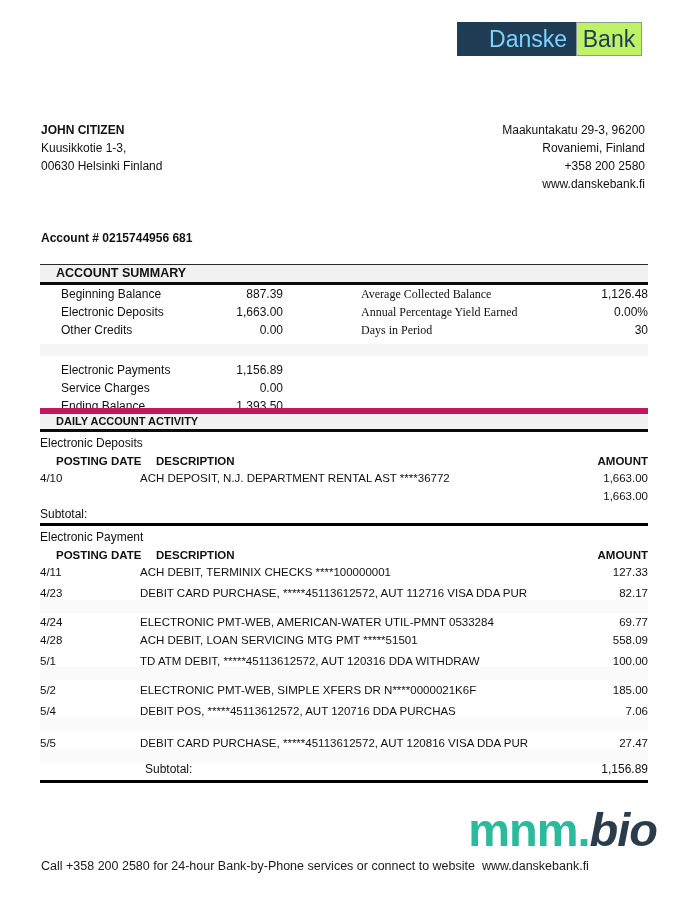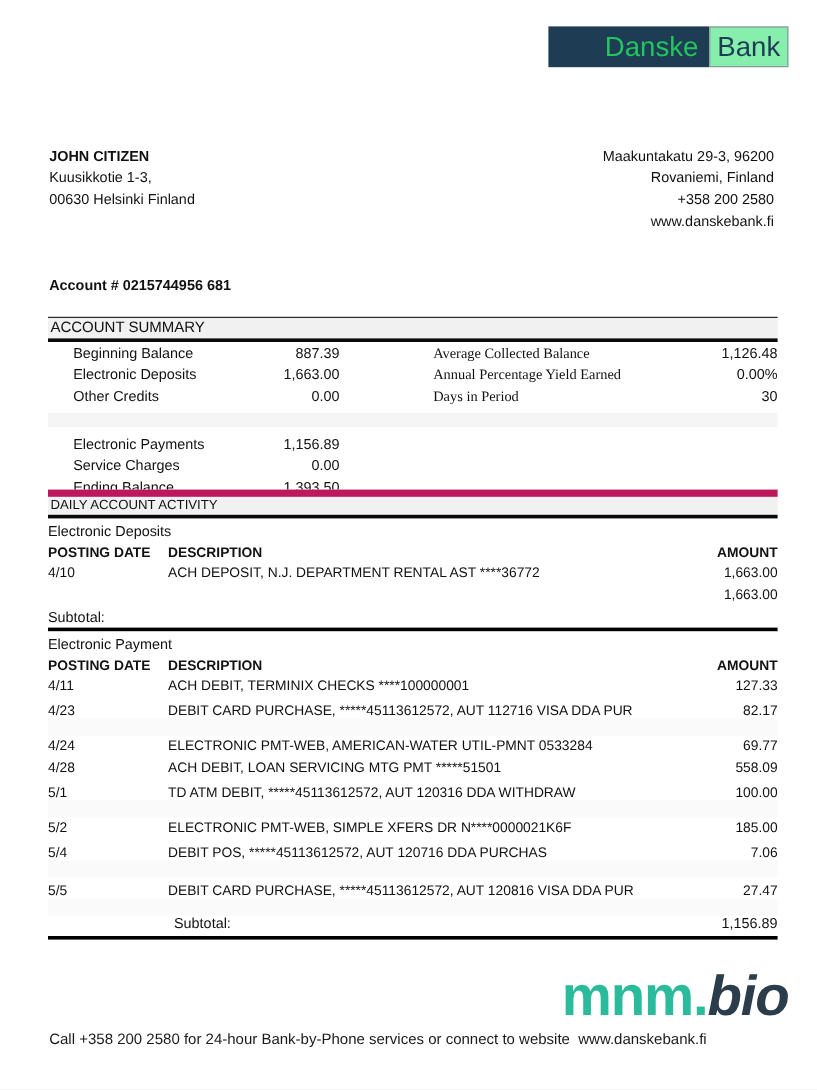--- a/index.html
+++ b/index.html
@@ -5,50 +5,50 @@
   * { margin:0; padding:0; box-sizing:border-box; }
   html,body { background:#e8e8e8; }
   .sheet {
     position:relative; width:681px; height:908px; background:#ffffff;
     font-family:"Liberation Sans", sans-serif; color:#111; overflow:hidden;
     margin:0 auto;
   }
   
   .logo { position:absolute; top:22px; left:457px; height:34px; display:flex; }
   .logo-danske {
-    background:#1f3c55; color:#22c55e; width:134px; font-size:23px;
+    background:#1f3c55; color:#7dd3fc; width:119px; font-size:23px;
     display:flex; align-items:center; justify-content:flex-end; padding-right:9px;
   }
   .logo-bank {
-    background:#86efac; color:#1f3c55; width:66px; font-size:23px;
+    background:#bef264; color:#1f3c55; width:66px; font-size:23px;
     border:1px solid #8f98a1; display:flex; align-items:center; justify-content:center;
   }
   .title { position:absolute; top:83px; right:38px; font-size:15.5px; font-weight:bold; }
   
   .addresses { position:absolute; top:121px; left:41px; right:36px; display:flex; justify-content:space-between; font-size:12px; line-height:18px; }
   .cust-name { font-weight:bold; }
   .bank-addr { text-align:right; }
   .account-line { position:absolute; top:231px; left:41px; font-size:12px; font-weight:bold; }
   
-  .bar { background:#f1f1f1; font-weight:normal; padding:1px 2px; border-top:1px solid #2a2a2a; border-bottom:3px solid #0a0a0a; }
+  .bar { background:#f1f1f1; font-weight:bold; padding:1px 16px; border-top:1px solid #2a2a2a; border-bottom:3px solid #0a0a0a; }
   .bar-lg { font-size:12.5px; line-height:15px; }
   .bar-sm { font-size:11px; line-height:13px; border-top:6px solid #be185d; }
   
   .summary { position:absolute; top:264px; left:40px; width:608px; }
   .srow { display:flex; align-items:center; height:18px; font-size:12px; }
   .sl-label { width:130px;margin-left:21px; }
   .sl-value { width:92px; text-align:right; }
   .sr-label { margin-left:78px; flex:1;font-family:Liberation Serif, serif; }
   .sr-value { width:120px; text-align:right; }
   .srow.spacer { height:12px; background:#f5f5f5; margin:5px 0; }
   
   .activity { position:absolute; top:408px; left:40px; width:608px; }
   .sec-label { font-size:12px; height:18px; display:flex; align-items:center; margin-top:2px; }
   .trow { display:flex; align-items:center; height:18px; font-size:11.5px; }
-  .thead { font-weight:bold; height:17px; font-size:11.5px; }
+  .thead { font-weight:bold; height:17px; font-size:11.5px;margin-left:16px; }
   .c-date { width:100px; }
   .c-desc { flex:1; }
   .c-amt  { width:100px; text-align:right; }
   .deposits { border-bottom:3px solid #000; }
   .subtotal-left { font-size:12px; height:18px; display:flex; align-items:center; }
   .gap-after { position:relative; margin-bottom:14px;align-items:flex-end; }
   .gap-after::after { content:""; position:absolute; top:100%; left:0; width:100%; height:14px; background:#fafafa; }
   .subtotal-row { display:flex; align-items:center; height:20px; margin-top:8px; padding-bottom:6px; border-bottom:3px solid #000; font-size:12px; }
   .sub-label { margin-left:105px; flex:1; }
   

